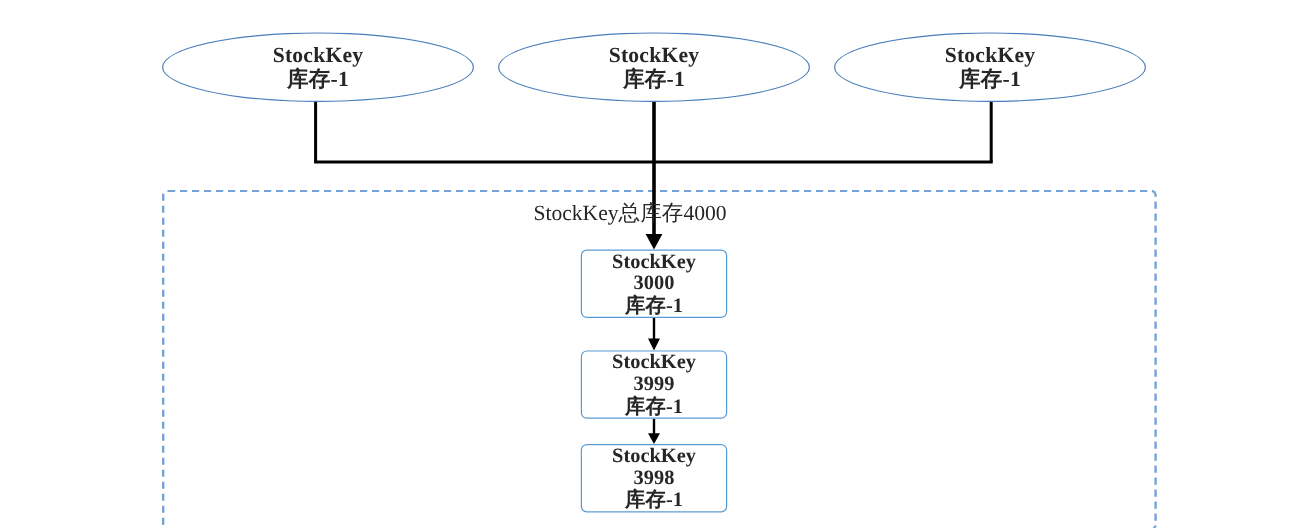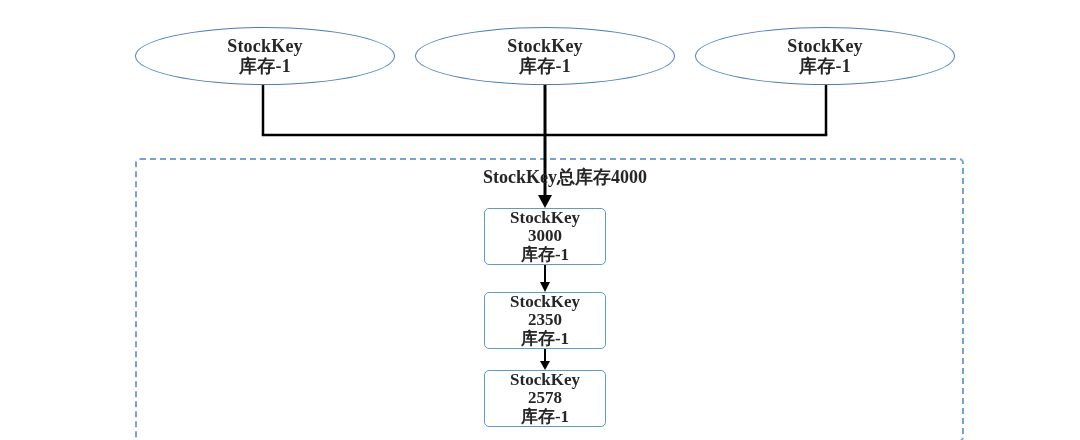--- a/index.html
+++ b/index.html
@@ -62,27 +62,27 @@
     line-height: 20px;
     font-weight: 600;
     letter-spacing: 0.2px;
   }
   .e1 { left: 135px; }
   .e2 { left: 415px; }
   .e3 { left: 695px; }
   
   .total-label {
     position: absolute;
-    left: 400px;
+    left: 360px;
     top: 152px;
     width: 330px;
     text-align: center;
     font-size: 18px;
     line-height: 20px;
-    font-weight: 700;
+    font-weight: 400;
     z-index: 3;
     pointer-events: none;
   }
   
   .node {
     position: absolute;
     left: 484px;
     width: 122px;
     height: 57px;
     border: 1.5px solid #5b9bd5;
@@ -149,22 +149,22 @@
 
   <div class="total-label">StockKey总库存4000</div>
 
   <div class="node n1">
     <div class="l">StockKey</div>
     <div class="l">3000</div>
     <div class="l">库存-1</div>
   </div>
   <div class="node n2">
     <div class="l">StockKey</div>
-    <div class="l">2350</div>
+    <div class="l">3999</div>
     <div class="l">库存-1</div>
   </div>
   <div class="node n3">
     <div class="l">StockKey</div>
-    <div class="l">2578</div>
+    <div class="l">3998</div>
     <div class="l">库存-1</div>
   </div>
 
 </div>
 
 </body></html>

